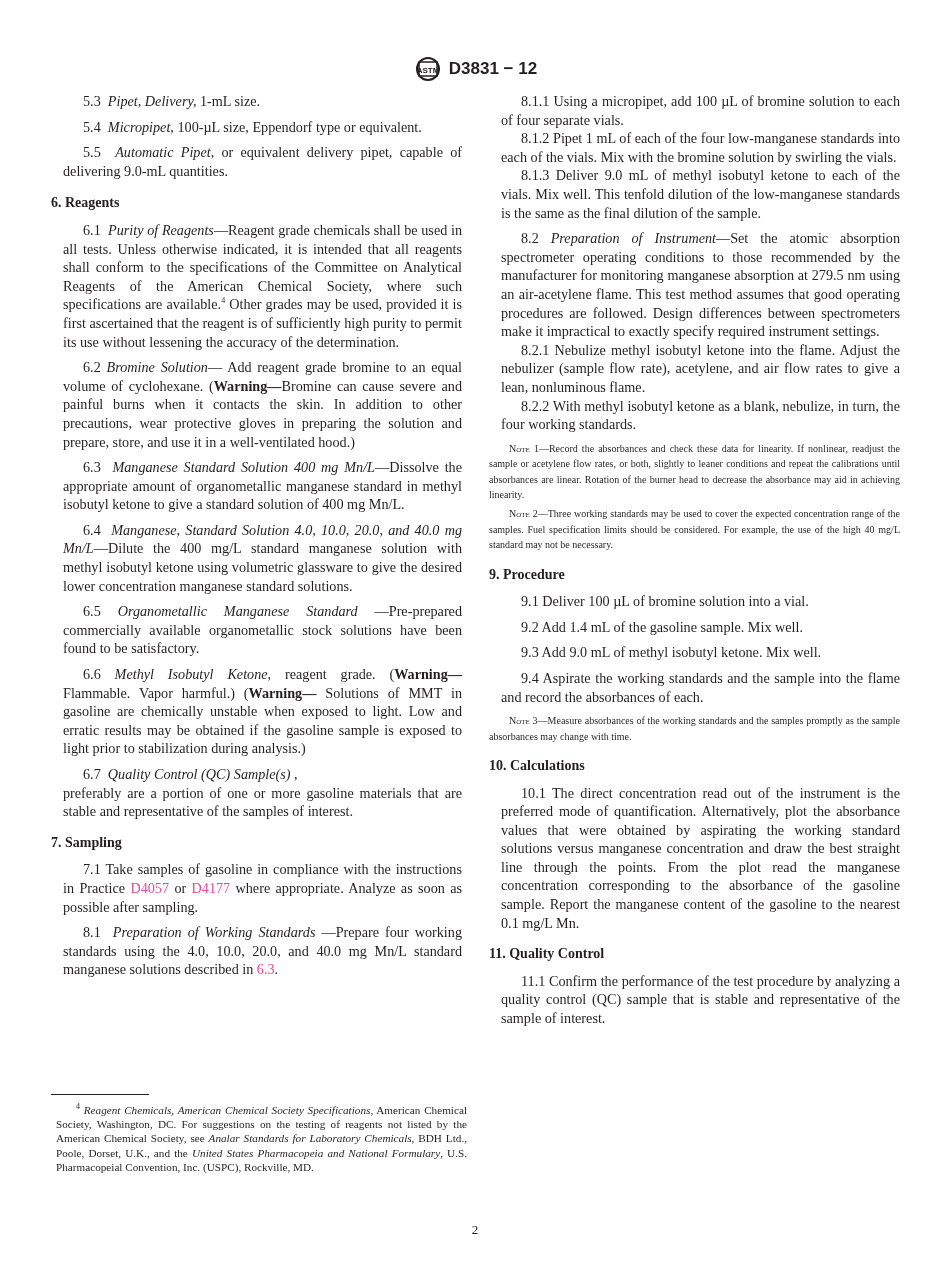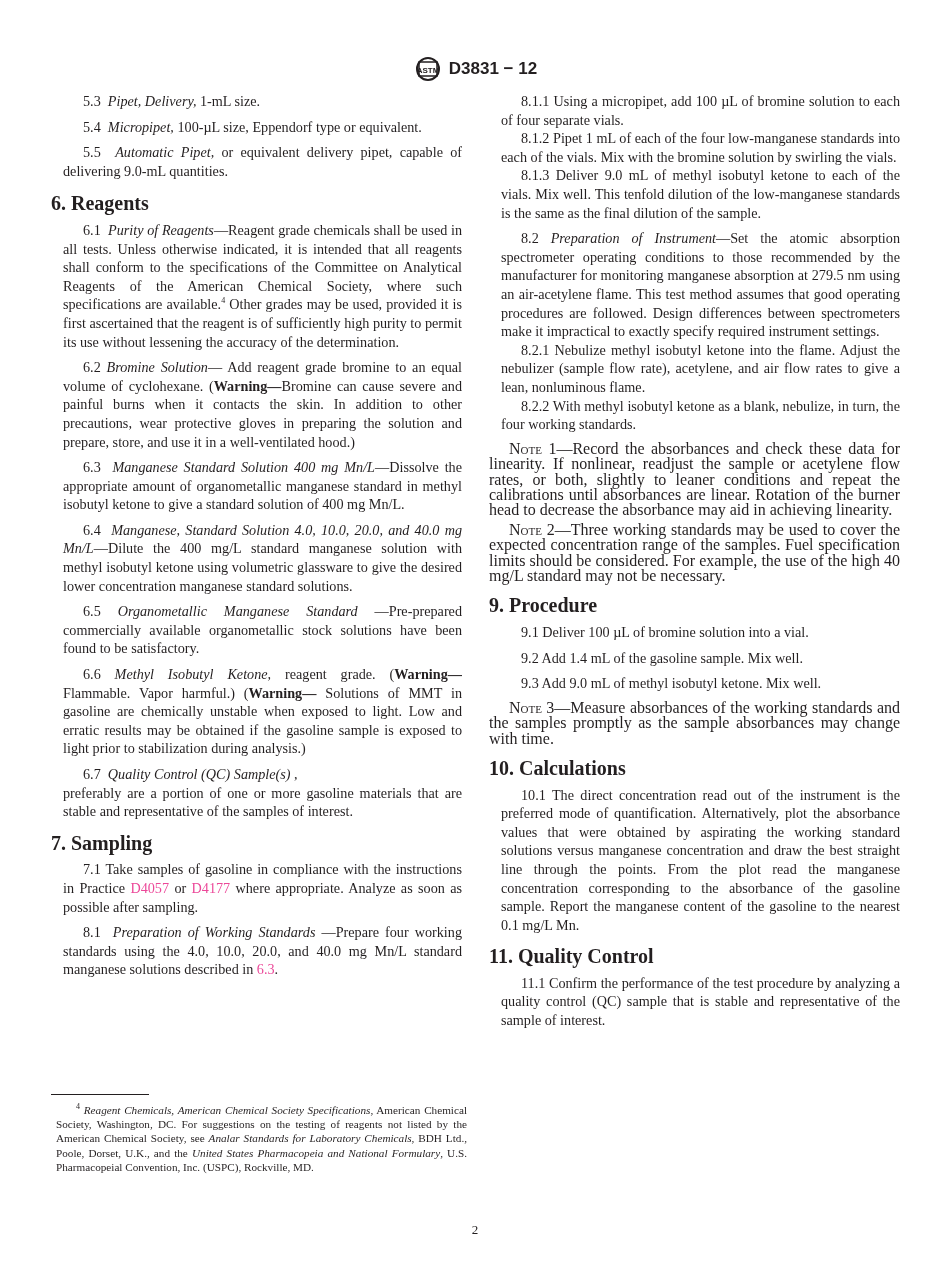--- a/index.html
+++ b/index.html
@@ -8,23 +8,23 @@
   .header { position:absolute; top:56px; left:0; width:950px; text-align:center; height:28px; }
   .header .inner { display:inline-flex; align-items:center; gap:6px; }
   .logo { width:30px; height:26px; }
   .doc-id { font-family:"Liberation Sans", "DejaVu Sans", sans-serif; font-weight:bold; font-size:17px; color:#231f20; }
   .col { position:absolute; top:92px; width:411px; font-size:14.2px; line-height:18.6px; text-align:justify; }
   .col.left { left:51px; }
   .col.right { left:489px; }
   p { margin:0 0 7px 12px; text-indent:20px; }
   p.tight { margin-bottom:0; }
   p.noindent { text-indent:0; }
-  h2 { font-size:20px; font-weight:bold; margin:13px 0 8px 0; }
+  h2 { font-size:14px; font-weight:bold; margin:13px 0 8px 0; }
   h2.first { margin-top:14px; }
-  .note { font-size:16px; line-height:15.4px; text-indent:20px; margin:4px 0 2px 0; text-align:justify; }
+  .note { font-size:10px; line-height:15.4px; text-indent:20px; margin:4px 0 2px 0; text-align:justify; }
   .note .sc { font-variant:small-caps; }
   .link { color:#ec4899; }
   .fn-rule { position:absolute; left:51px; top:1094px; width:98px; border-top:1px solid #231f20; }
   .footnote { position:absolute; left:56px; top:1103px; width:411px; font-size:11.2px; line-height:14.2px; text-align:justify;font-family:Liberation Serif, serif; }
   .footnote p { text-indent:20px; margin:0; }
   .pageno { position:absolute; top:1222px; left:0; width:950px; text-align:center; font-size:13px; }
   sup { font-size:8px; line-height:0; }
 </style>
 </head>
 <body>
@@ -73,20 +73,21 @@
   <p class="tight"><span>8.2</span> <i>Preparation of Instrument</i><span>—Set the atomic absorption spectrometer operating conditions to those recommended by the manufacturer for monitoring manganese absorption at 279.5 nm using an air-acetylene flame. This test method assumes that good operating procedures are followed. Design differences between spectrometers make it impractical to exactly specify required instrument settings.</span></p>
   <p class="tight">8.2.1  Nebulize methyl isobutyl ketone into the flame. Adjust the nebulizer (sample flow rate), acetylene, and air flow rates to give a lean, nonluminous flame.</p>
   <p>8.2.2  With methyl isobutyl ketone as a blank, nebulize, in turn, the four working standards.</p>
   <div class="note"><span class="sc">Note</span><span> 1—Record the absorbances and check these data for linearity. If nonlinear, readjust the sample or acetylene flow rates, or both, slightly to leaner conditions and repeat the calibrations until absorbances are linear. Rotation of the burner head to decrease the absorbance may aid in achieving linearity.</span></div>
   <div class="note"><span class="sc">Note</span><span> 2—Three working standards may be used to cover the expected concentration range of the samples. Fuel specification limits should be considered. For example, the use of the high 40 mg/L standard may not be necessary.</span></div>
 
   <h2>9.  Procedure</h2>
   <p>9.1  Deliver 100 µL of bromine solution into a vial.</p>
   <p>9.2  Add 1.4 mL of the gasoline sample. Mix well.</p>
   <p>9.3  Add 9.0 mL of methyl isobutyl ketone. Mix well.</p>
+  <p>9.4  Aspirate the working standards and the sample into the flame and record the absorbances of each.</p>
   <div class="note"><span class="sc">Note</span><span> 3—Measure absorbances of the working standards and the samples promptly as the sample absorbances may change with time.</span></div>
 
   <h2>10.  Calculations</h2>
   <p>10.1  The direct concentration read out of the instrument is the preferred mode of quantification. Alternatively, plot the absorbance values that were obtained by aspirating the working standard solutions versus manganese concentration and draw the best straight line through the points. From the plot read the manganese concentration corresponding to the absorbance of the gasoline sample. Report the manganese content of the gasoline to the nearest 0.1 mg/L Mn.</p>
 
   <h2>11.  Quality Control</h2>
   <p>11.1  Confirm the performance of the test procedure by analyzing a quality control (QC) sample that is stable and representative of the sample of interest.</p>
 </div>
 
 <div class="pageno">2</div>

